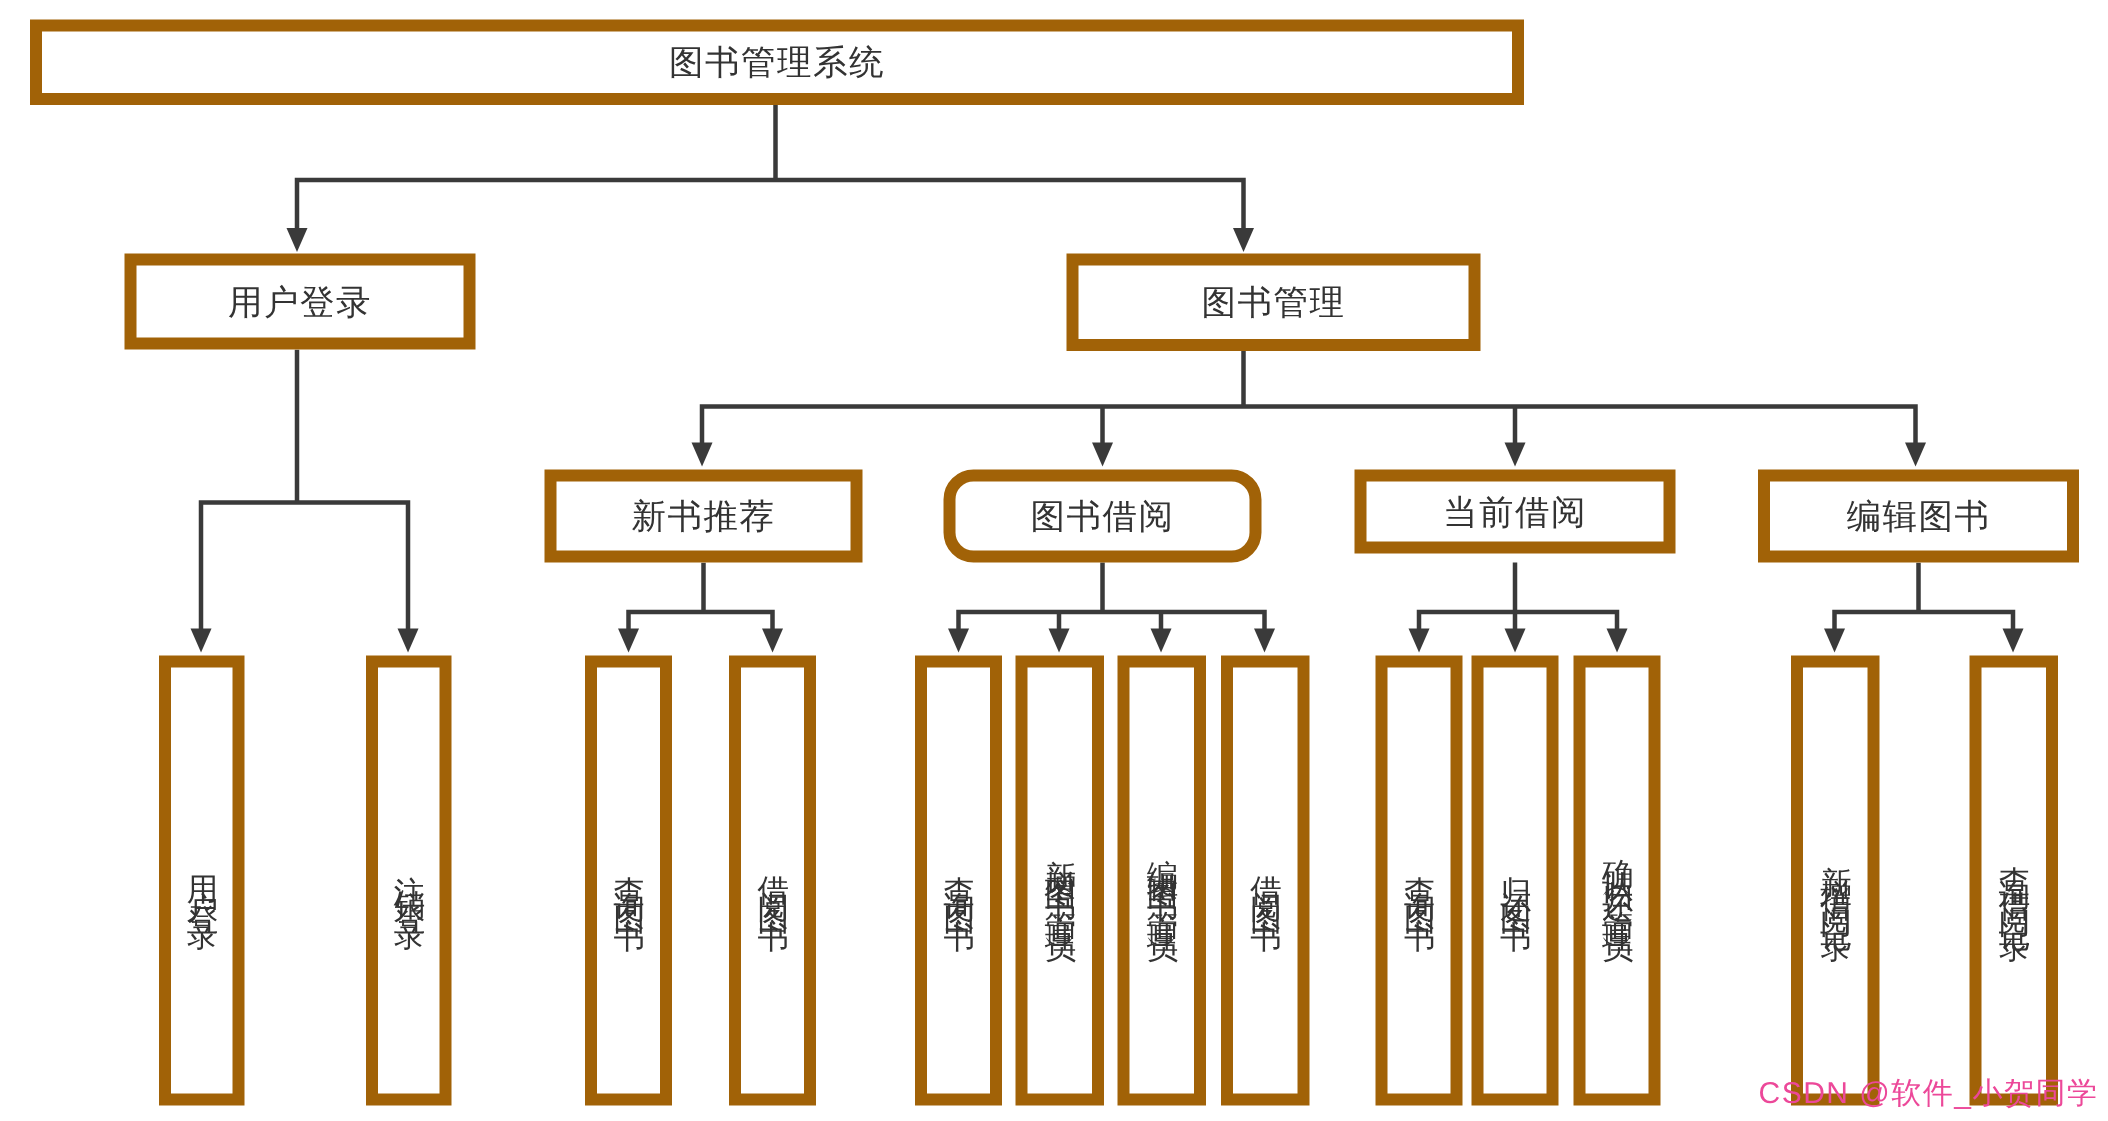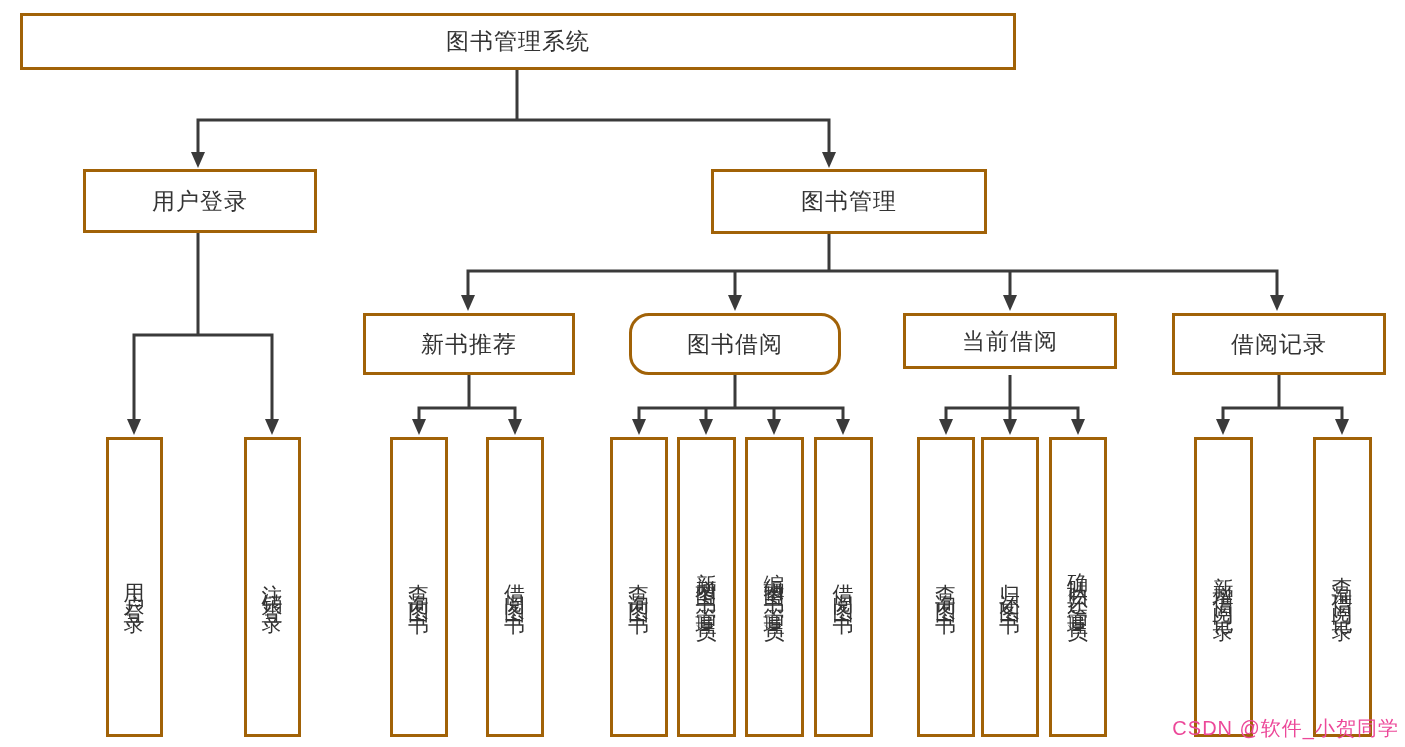--- a/index.html
+++ b/index.html
@@ -14,21 +14,21 @@
   #wires {
     position: absolute;
     left: 0; top: 0;
     width: 1405px; height: 747px;
     pointer-events: none;
   }
   .box {
     position: absolute;
     box-sizing: border-box;
     background: #ffffff;
-    border: 3px solid #a16207;
+    border: 8px solid #a16207;
     color: #333333;
     display: flex;
     align-items: center;
     justify-content: center;
   }
   .h {
     font-size: 23px;
     letter-spacing: 1px;
     text-align: center;
     white-space: nowrap;
@@ -120,21 +120,21 @@
   </svg>
 
   <div class="box h b-root">图书管理系统</div>
 
   <div class="box h b-login">用户登录</div>
   <div class="box h b-mgmt">图书管理</div>
 
   <div class="box h b-l3-0">新书推荐</div>
   <div class="box h b-l3-1">图书借阅</div>
   <div class="box h b-l3-2">当前借阅</div>
-  <div class="box h b-l3-3">借阅记录</div>
+  <div class="box h b-l3-3">编辑图书</div>
 
   <div class="box leaf b-leaf b-lf1">用户登录</div>
   <div class="box leaf b-leaf b-lf2">注销登录</div>
 
   <div class="box leaf b-leaf b-lf3">查询图书</div>
   <div class="box leaf b-leaf b-lf4">借阅图书</div>
 
   <div class="box leaf b-leaf b-lf5">查询图书</div>
   <div class="box leaf b-leaf b-lf6">新增图书（管理员）</div>
   <div class="box leaf b-leaf b-lf7">编辑图书（管理员）</div>

